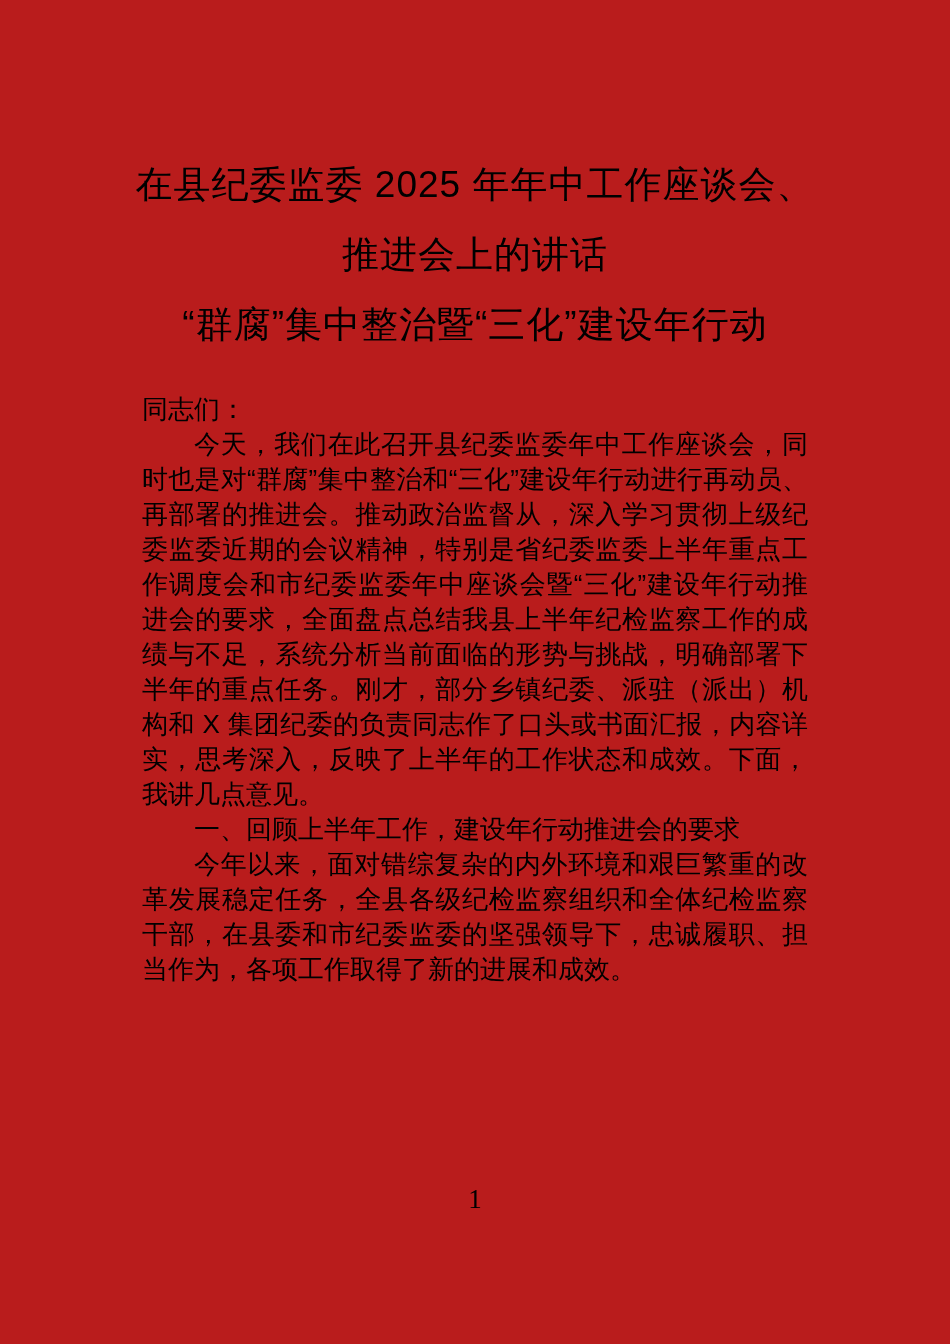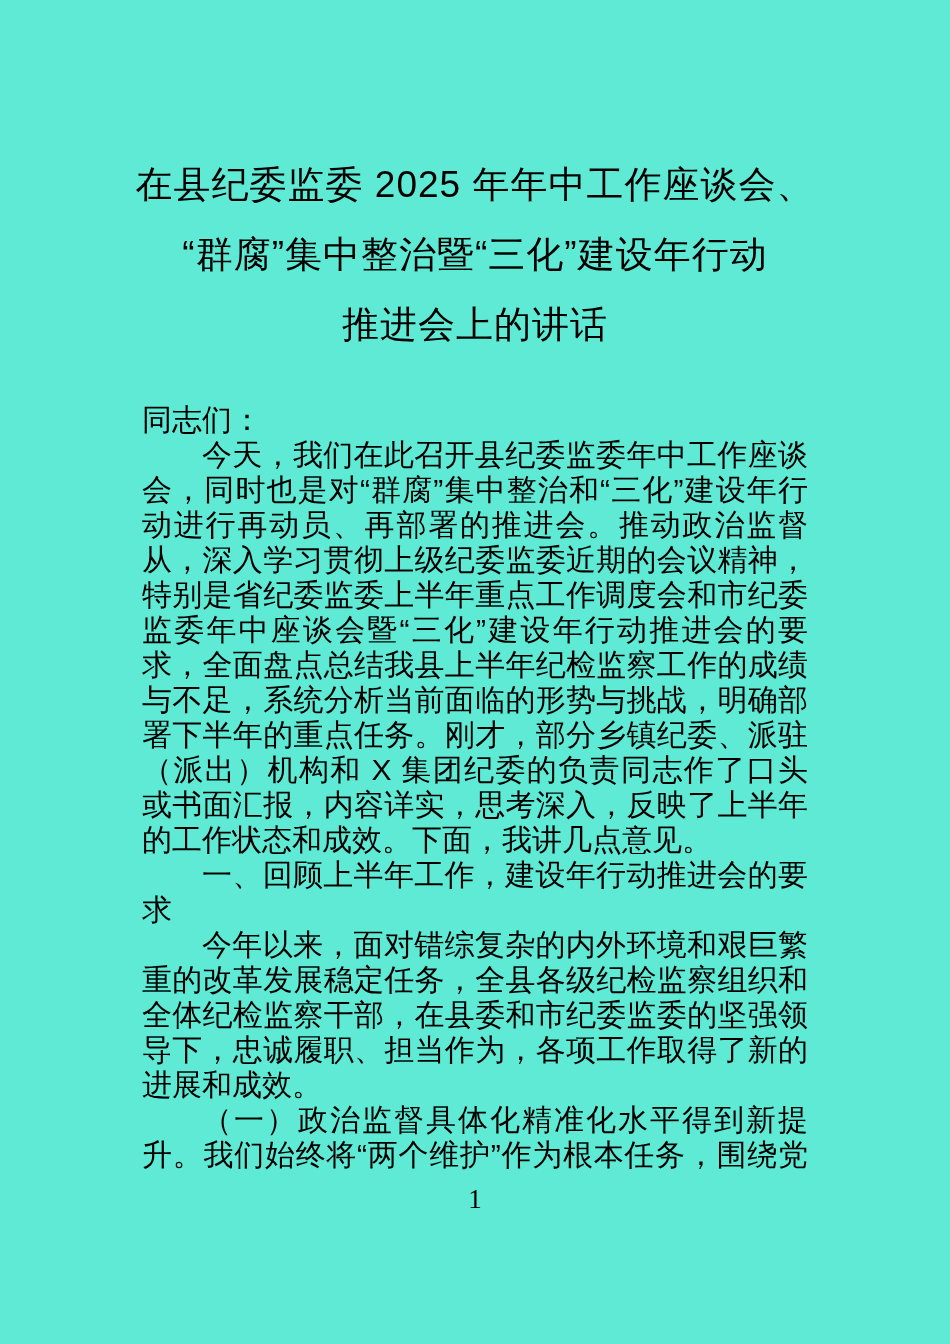--- a/index.html
+++ b/index.html
@@ -5,21 +5,21 @@
   html, body {
     margin: 0;
     padding: 0;
     background: #ffffff;
   }
   .page {
     position: relative;
     width: 950px;
     height: 1344px;
     margin: 0 auto;
-    background: #5eead4;
+    background: #b91c1c;
     color: #000000;
     font-family: "Liberation Sans", sans-serif;
     overflow: hidden;
   }
   .doc-title {
     position: absolute;
     top: 150px;
     left: 75px;
     right: 75px;
     text-align: center;
@@ -28,26 +28,26 @@
     font-weight: 400;
     letter-spacing: 1px;
     color: #000000;
   }
   .title-line {
     display: block;
     white-space: nowrap;
   }
   .doc-body {
     position: absolute;
-    top: 402px;
+    top: 392px;
     left: 142px;
     width: 666px;
     height: 770px;
     overflow: hidden;
-    font-size: 30px;
+    font-size: 26px;
     line-height: 35px;
     text-align: justify;
     text-justify: inter-ideograph;
     color: #000000;
   }
   .doc-body p {
     margin: 0;
     padding: 0;
   }
   .salutation {
@@ -72,27 +72,26 @@
     color: #000000;
   }
 </style>
 </head>
 <body>
 
 <div class="page">
 
   <header class="doc-title">
     <span class="title-line">在县纪委监委 2025 年年中工作座谈会、</span>
+    <span class="title-line">推进会上的讲话</span>
     <span class="title-line">“群腐”集中整治暨“三化”建设年行动</span>
-    <span class="title-line">推进会上的讲话</span>
   </header>
 
   <main class="doc-body">
     <p class="salutation">同志们：</p>
     <p class="para">今天，我们在此召开县纪委监委年中工作座谈会，同时也是对“群腐”集中整治和“三化”建设年行动进行再动员、再部署的推进会。推动政治监督从，深入学习贯彻上级纪委监委近期的会议精神，特别是省纪委监委上半年重点工作调度会和市纪委监委年中座谈会暨“三化”建设年行动推进会的要求，全面盘点总结我县上半年纪检监察工作的成绩与不足，系统分析当前面临的形势与挑战，明确部署下半年的重点任务。刚才，部分乡镇纪委、派驻（派出）机构和 X 集团纪委的负责同志作了口头或书面汇报，内容详实，思考深入，反映了上半年的工作状态和成效。下面，我讲几点意见。</p>
     <p class="section-heading">一、回顾上半年工作，建设年行动推进会的要求</p>
     <p class="para">今年以来，面对错综复杂的内外环境和艰巨繁重的改革发展稳定任务，全县各级纪检监察组织和全体纪检监察干部，在县委和市纪委监委的坚强领导下，忠诚履职、担当作为，各项工作取得了新的进展和成效。</p>
-    <p class="para">（一）政治监督具体化精准化水平得到新提升。我们始终将“两个维护”作为根本任务，围绕党中央重大决策部署及省、市、县委工作要求，推动政治监督从“大水漫灌”向“精准滴灌”转变。通过建立“清单化管理、项目化推进”的监督模式我们紧盯全县经济社会发展的重点领</p>
   </main>
 
   <footer class="page-number">1</footer>
 
 </div>
 
 </body></html>

